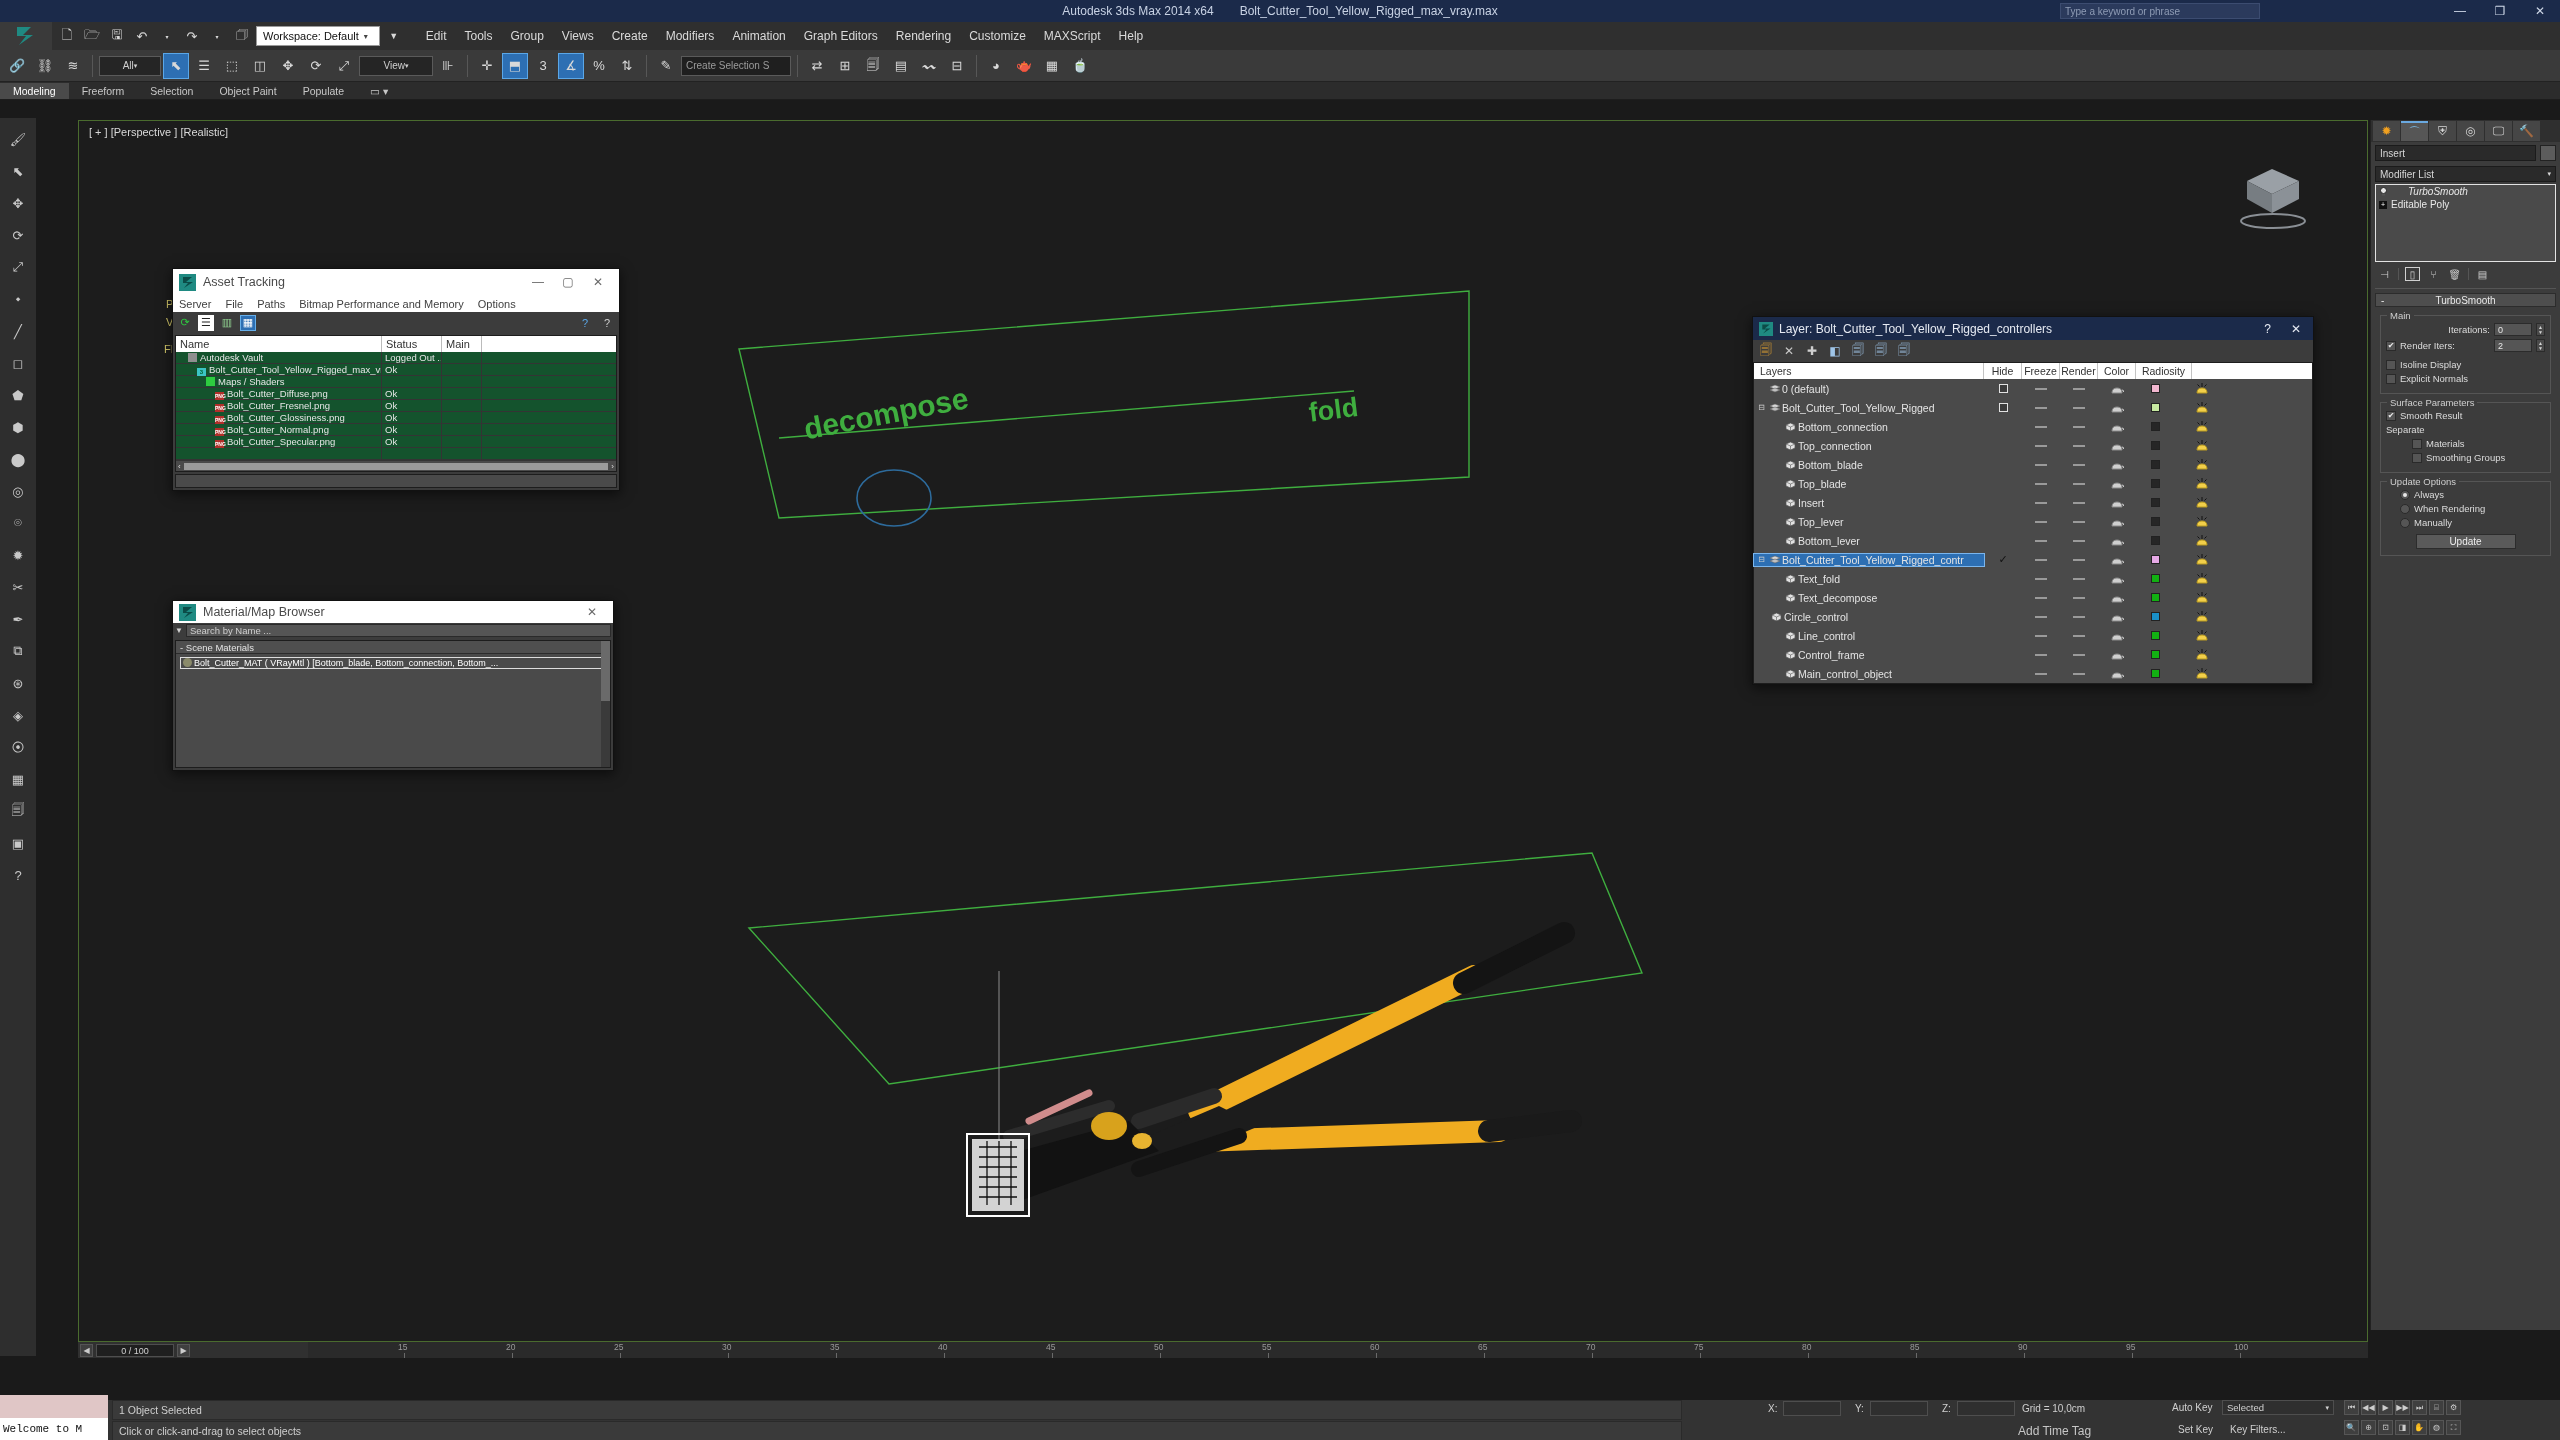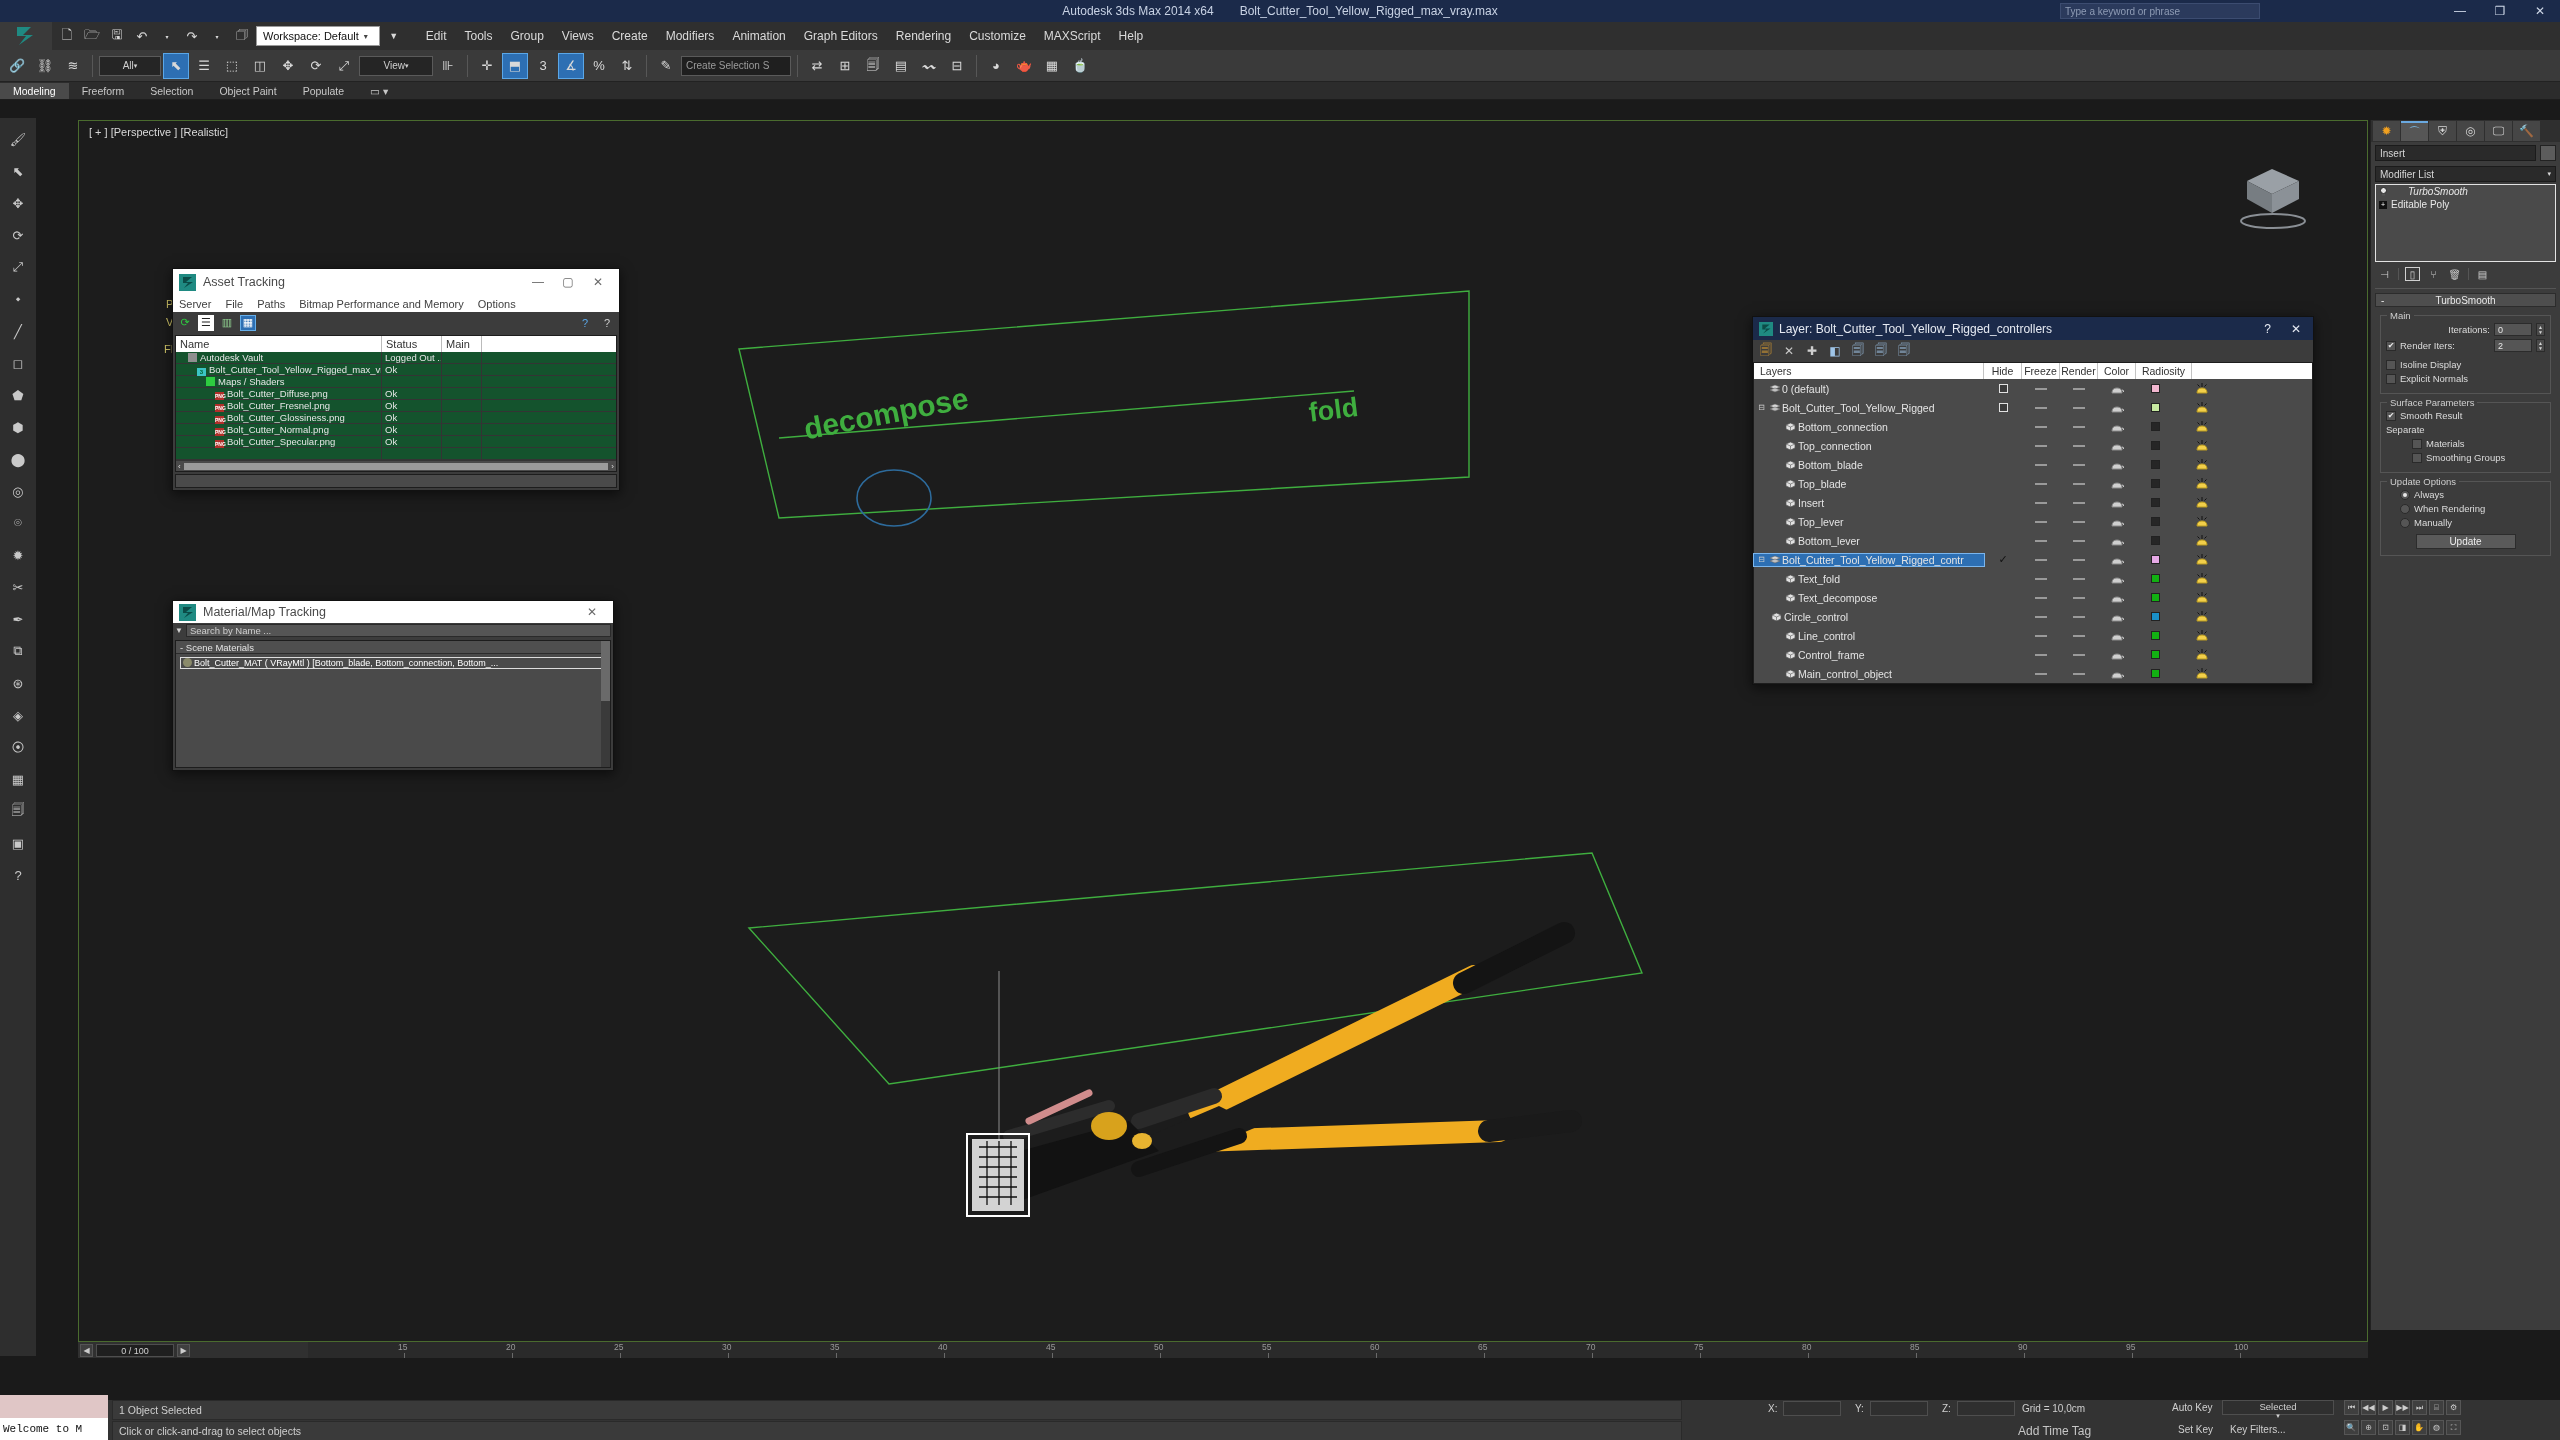--- a/index.html
+++ b/index.html
@@ -239,21 +239,21 @@
   .statline { position:absolute; left:112px; height:20px; display:flex;
     align-items:center; font-size:10.5px; color:#cfcfcf; padding-left:6px;
     background:#3a3a3a; border:1px solid #2a2a2a; }
   .xyz { position:absolute; display:flex; align-items:center; gap:3px; }
   .xyzlab { font-size:10px; color:#d0d0d0; width:12px; }
   .xyzbox { width:58px; height:15px; background:#2f2f2f; border:1px solid #4e4e4e; }
   .gridtxt { position:absolute; font-size:10px; color:#cfcfcf; }
   .akey { position:absolute; font-size:10px; color:#cfcfcf; }
   .selbox { height:15px; background:#2f2f2f; border:1px solid #4e4e4e;
     font-size:9.5px; color:#d2d2d2; padding:0 4px; display:flex;
-    align-items:center; justify-content:space-between;flex-direction:column; }
+    align-items:center; justify-content:space-between; }
   .pbtn { width:15px; height:15px; background:#3f3f3f; border:1px solid #565656;
     color:#ccc; font-size:8px; display:flex; align-items:center; justify-content:center; }
   .addtimetag { position:absolute; font-size:12px; color:#c6c6c6; }
 </style>
 </head>
 <body>
 
 <div id="app">
 
   <div class="titlebar">
@@ -557,21 +557,21 @@
     </div>
     <div class="at-bottom"></div>
   </div>
 
   <div class="dlg" style="left:172px; top:600px; width:442px;">
     <div class="dlg-title" style="height:22px">
       <svg class="ic" viewBox="0 0 17 17">
         <rect width="17" height="17" fill="#1f8a82"></rect>
           <path d="M4 3 L13 3 L7 8 L14 8 L5 14 L9 9 L4 9 Z" fill="#0c4c48"></path>
       </svg>
-      <span>Material/Map Tracking</span>
+      <span>Material/Map Browser</span>
       <div class="dlg-ctrls">
         <div>✕</div>
       </div>
     </div>
     <div class="mb-search">
       <span class="tri">▼</span>
       <div class="mb-input">Search by Name ...</div>
     </div>
     <div class="mb-body">
       <div class="mb-group">-  Scene Materials</div>

